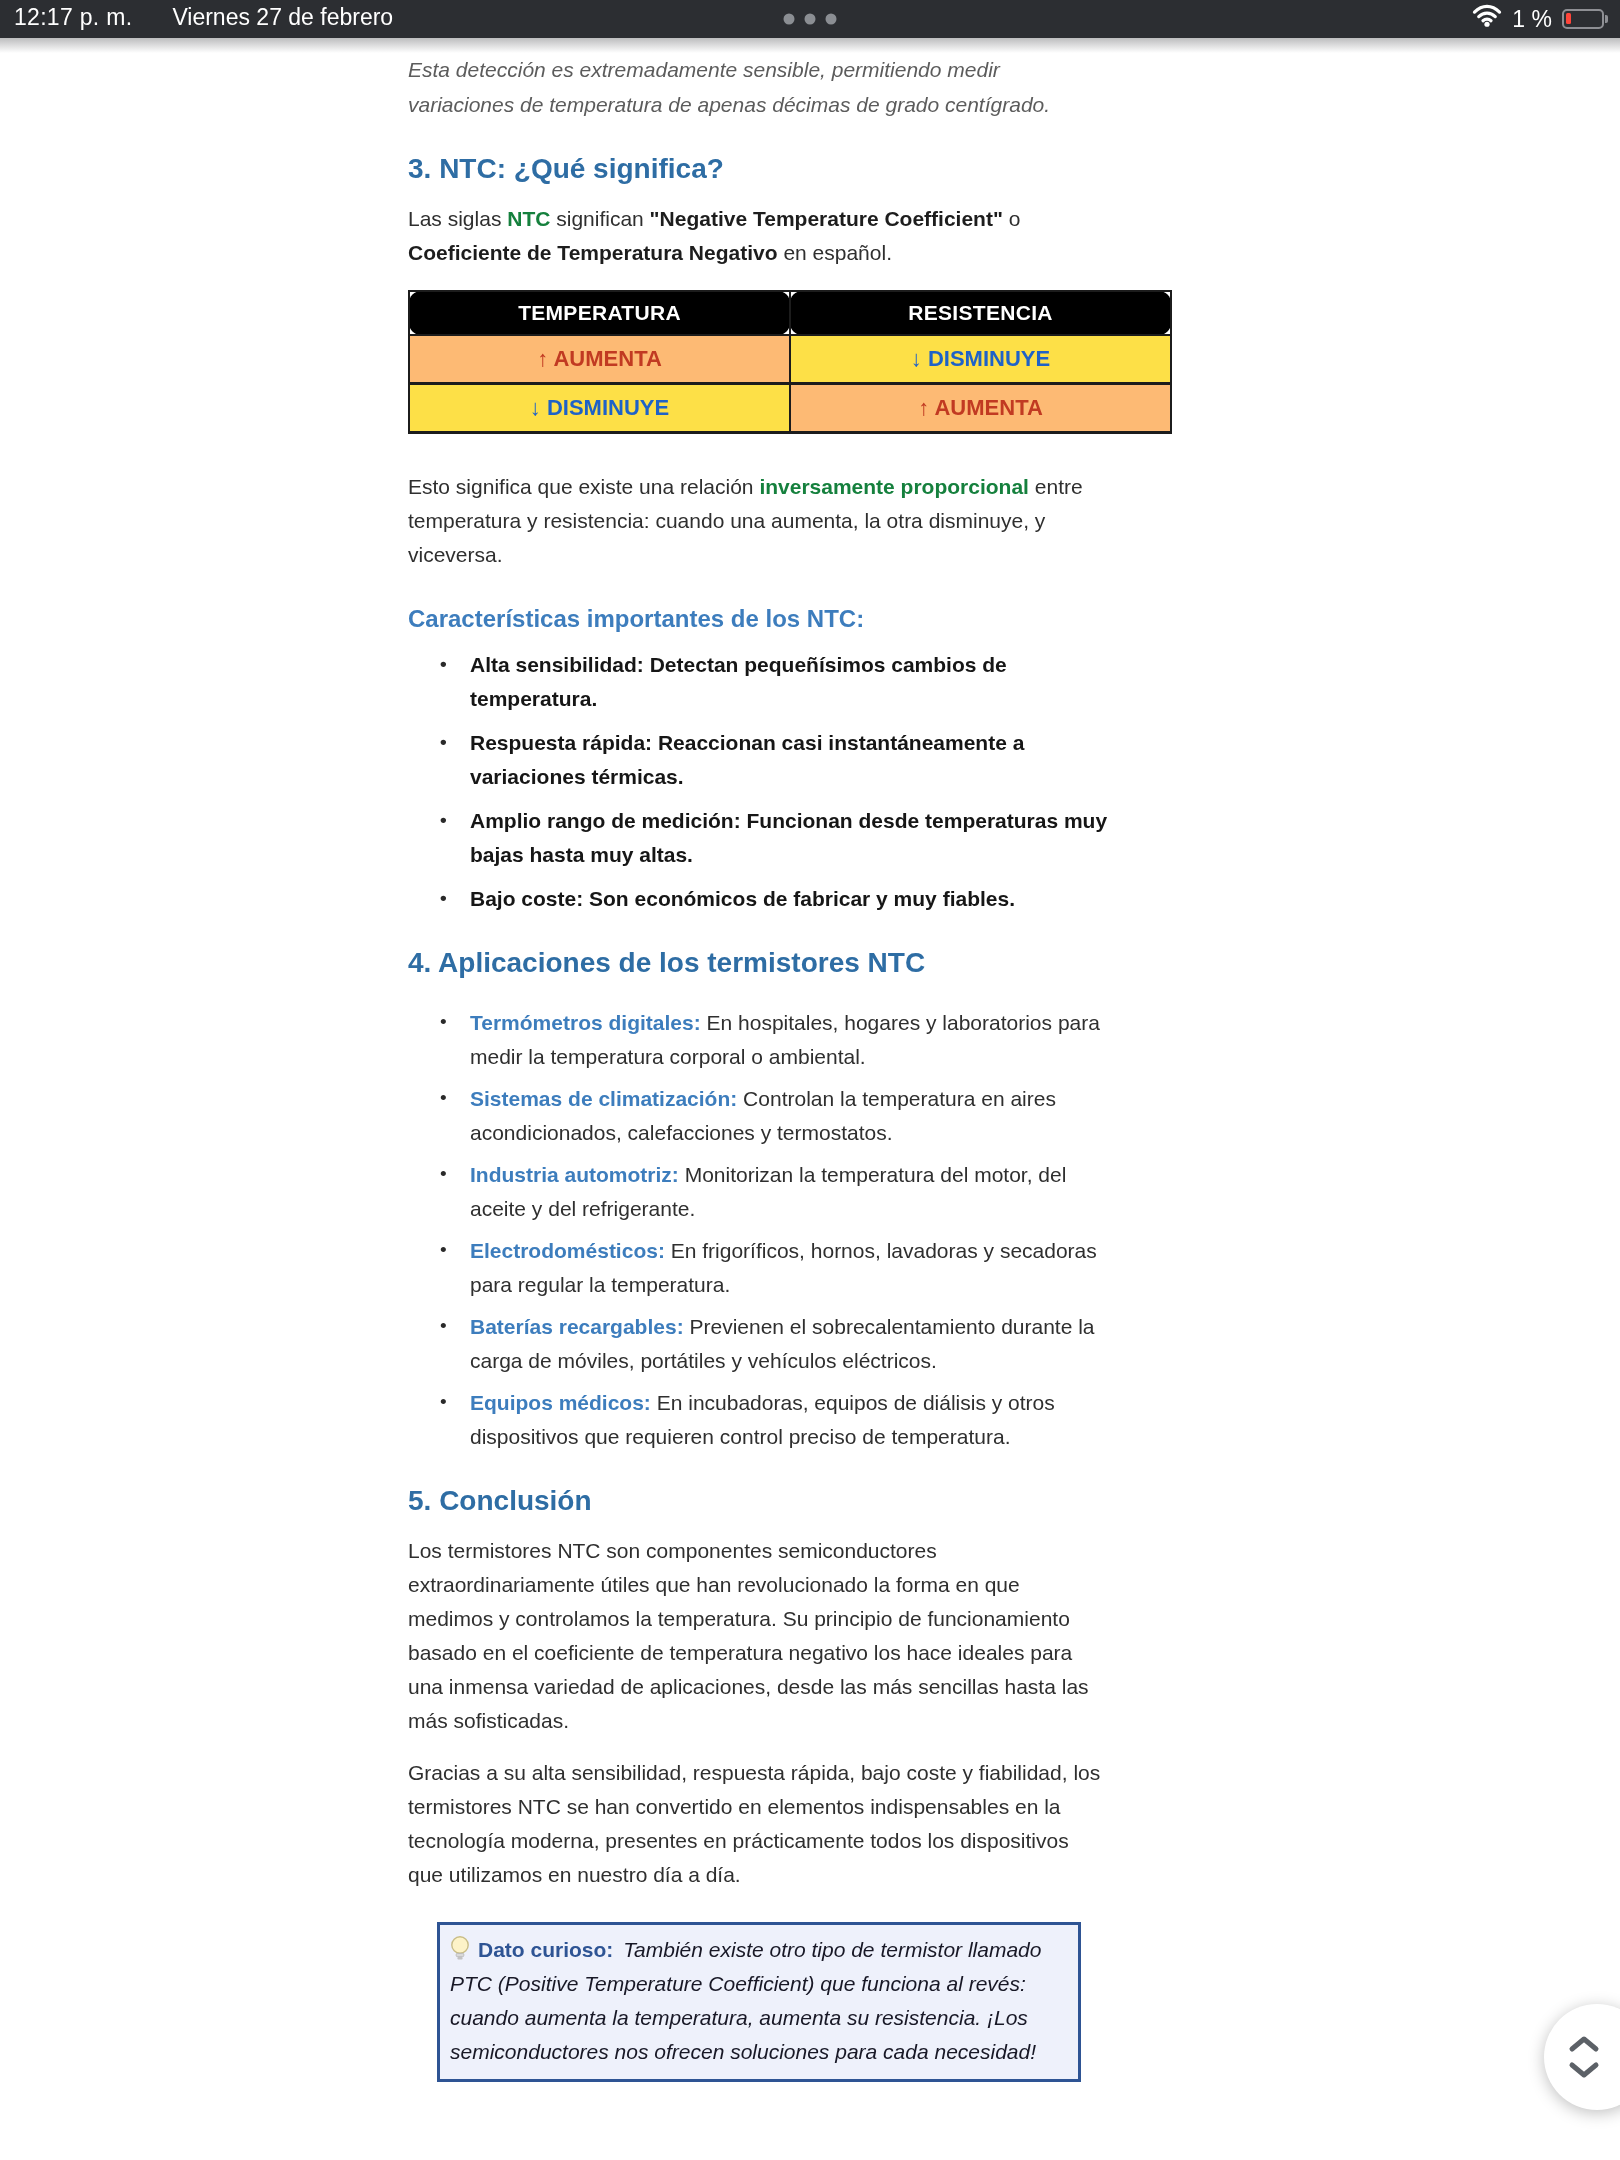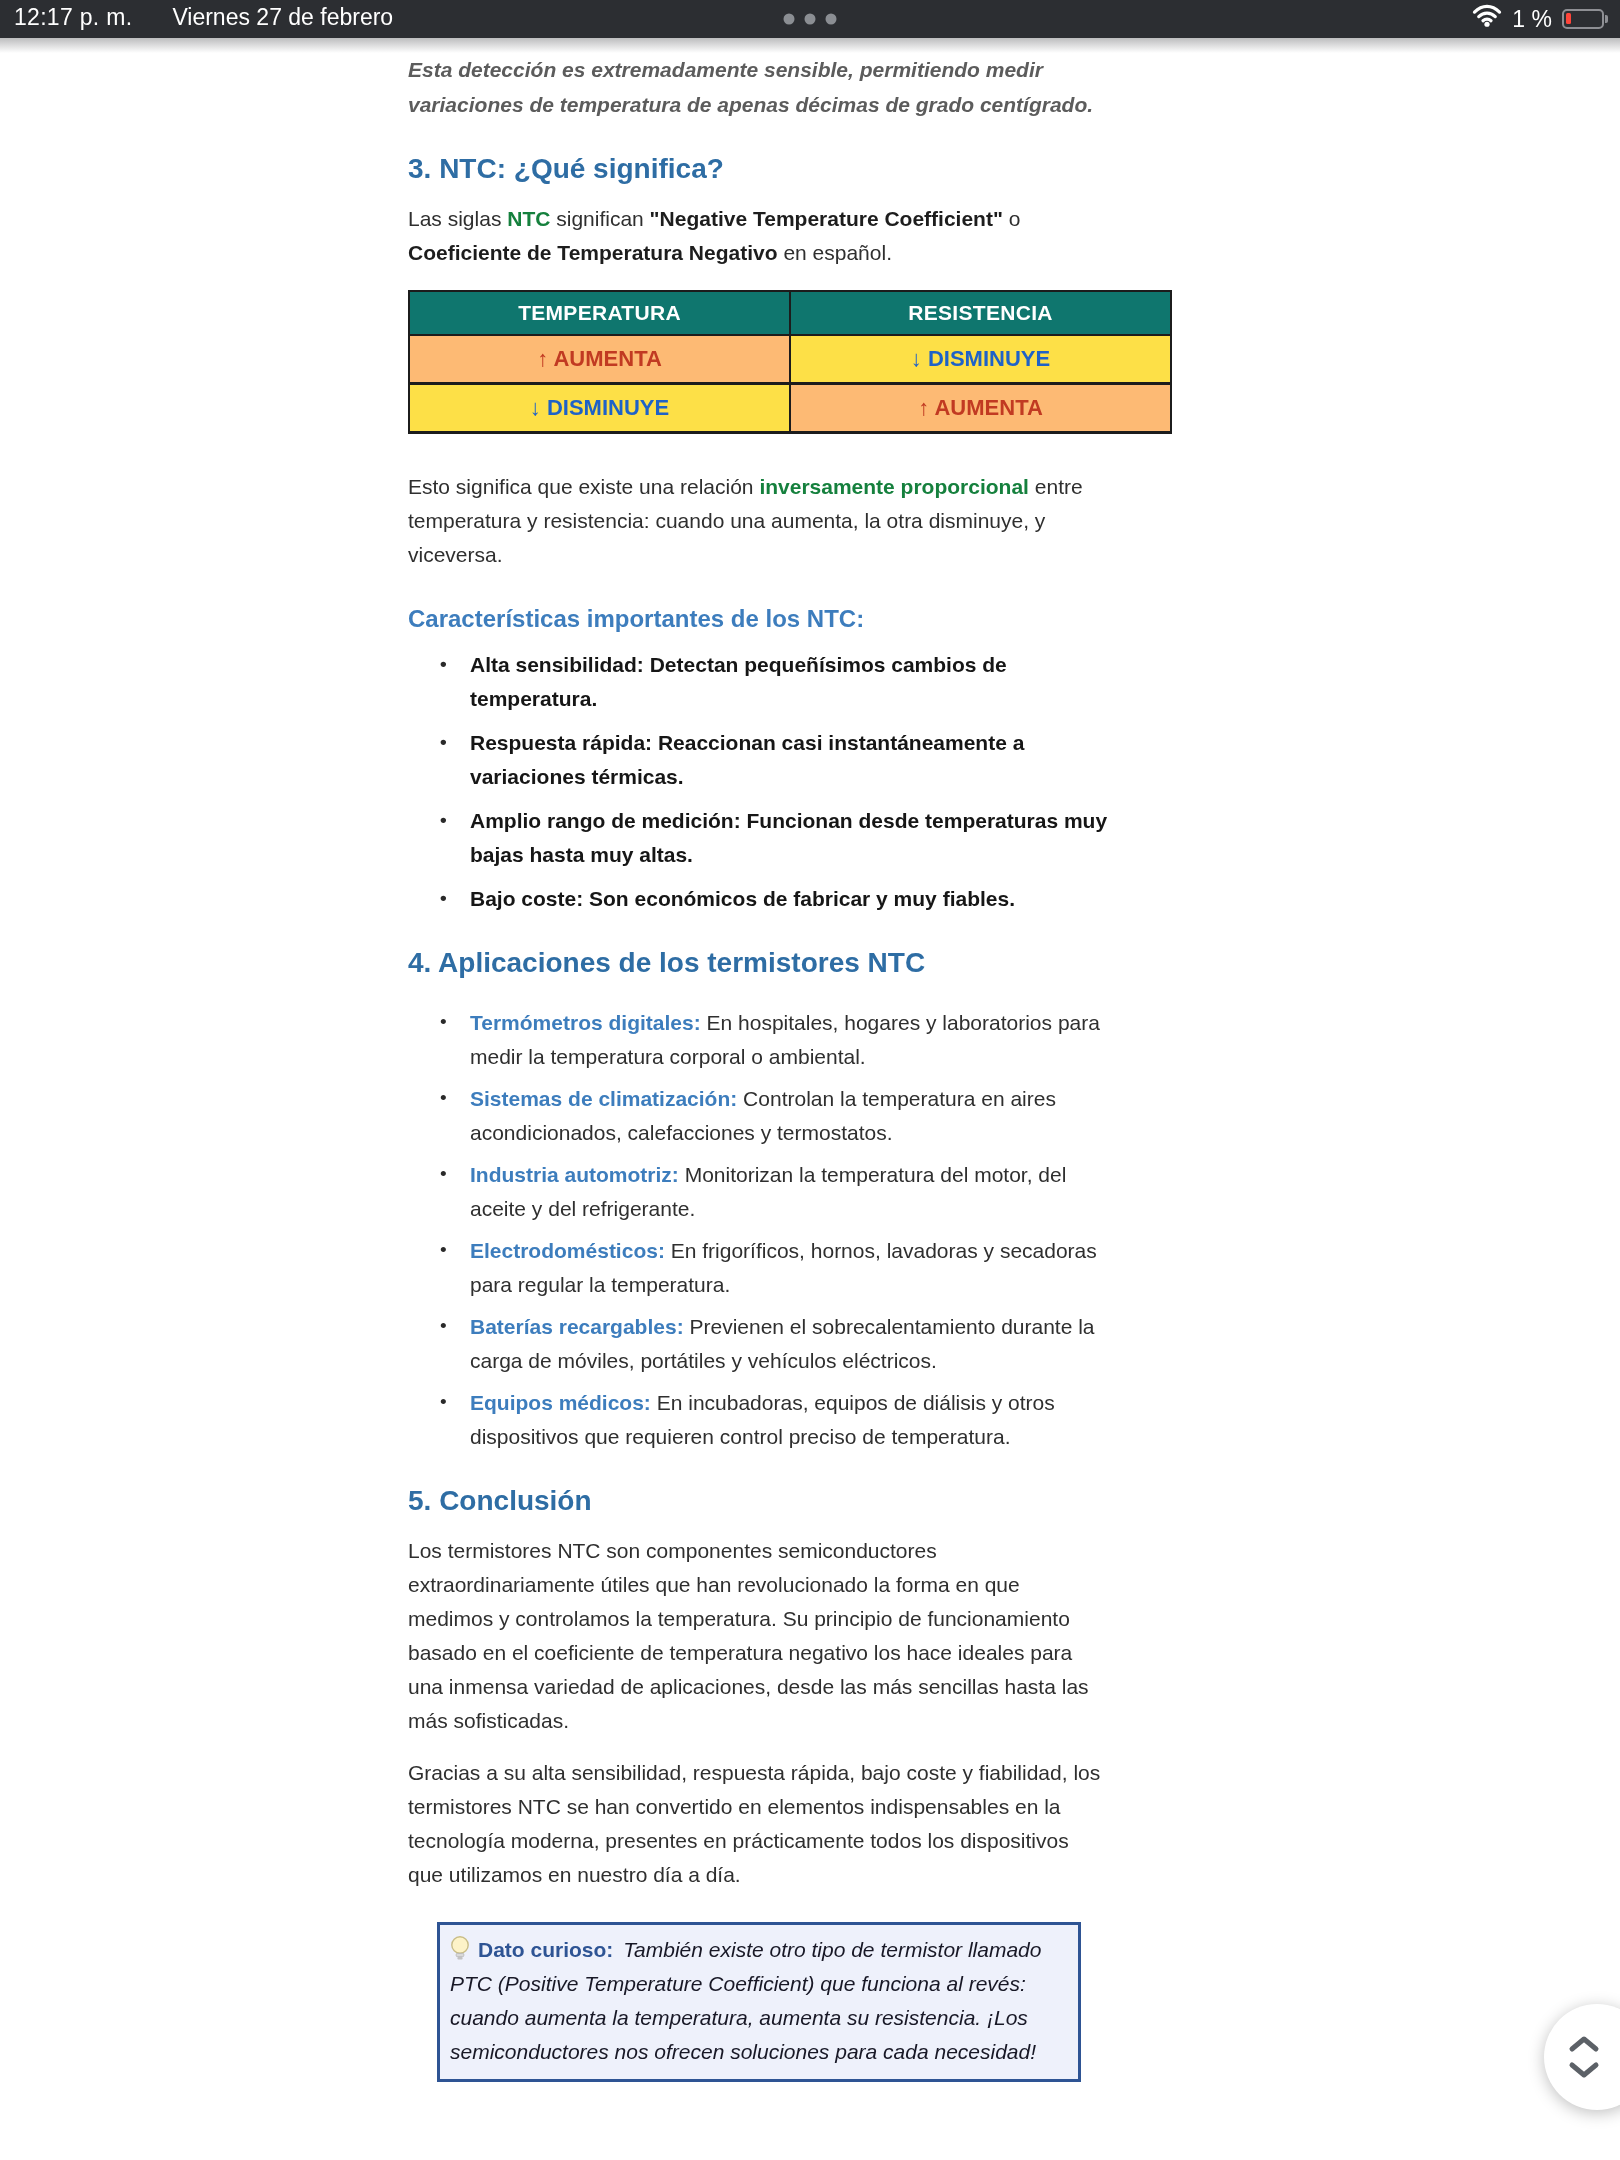--- a/index.html
+++ b/index.html
@@ -22,29 +22,29 @@
   .sb-dots span{width:11px;height:11px;border-radius:50%;background:#8b8e93;display:block;}
   .sb-right{position:absolute;right:16px;top:0;height:38px;display:flex;align-items:center;gap:10px;}
   .battery{position:relative;width:42px;height:20px;border:2.5px solid #8e8f94;border-radius:5px;box-sizing:border-box;}
   .battery::after{content:"";position:absolute;right:-6px;top:4px;width:3.5px;height:8px;background:#8e8f94;border-radius:0 2px 2px 0;}
   .battery .lvl{position:absolute;left:2px;top:2px;width:5px;height:11px;background:#ff453a;border-radius:1.5px;}
   .bar-shadow{position:absolute;top:38px;left:0;width:1620px;height:15px;
     background:linear-gradient(rgba(35,36,40,.30),rgba(255,255,255,0));z-index:10;}
   
   .content{position:absolute;top:38px;left:408px;width:700px;padding-top:14px;}
   p{margin:0 0 16px 0;}
-  .intro{color:#5c5c5c;font-style:italic;line-height:35px;margin-bottom:4px;font-weight:bold;}
+  .intro{color:#5c5c5c;font-style:italic;line-height:35px;margin-bottom:4px;}
   h2{font-size:28px;line-height:34px;color:#2e6da4;margin:30px 0 16px 0;font-weight:bold;}
   h3{font-size:24px;line-height:30px;color:#3d7dbd;margin:32px 0 14px 0;font-weight:bold;}
   .b{font-weight:bold;color:#1d1d1d;}
   .hl{font-weight:bold;color:#15803d;}
   
   table{border-collapse:collapse;width:764px;margin:20px 0 36px 0;table-layout:fixed;}
   th,td{border:2px solid #1c1c1c;text-align:center;}
-  th{background:#0f766e;color:#ffffff;height:40px;font-size:21px;font-weight:bold;letter-spacing:.3px;}
+  th{background:#000000;color:#ffffff;height:40px;font-size:21px;font-weight:bold;letter-spacing:.3px;border-radius:12px;}
   td{height:44px;font-size:22px;font-weight:bold;border-bottom-width:3px;}
   td .arr{font-weight:400;}
   .cell-hot{background:#fdba74;color:#c13a22;}
   .cell-cold{background:#fde047;color:#1e62c8;margin-left:8px;}
   
   ul{list-style:none;margin:14px 0 0 0;padding:0;}
   li{position:relative;padding-left:62px;margin-bottom:10px;}
   li::before{content:"\2022";position:absolute;left:32px;top:-1px;font-size:19px;color:#2a2a2a;}
   .features li{font-weight:bold;color:#161616;}
   .apps{margin-top:26px;}

